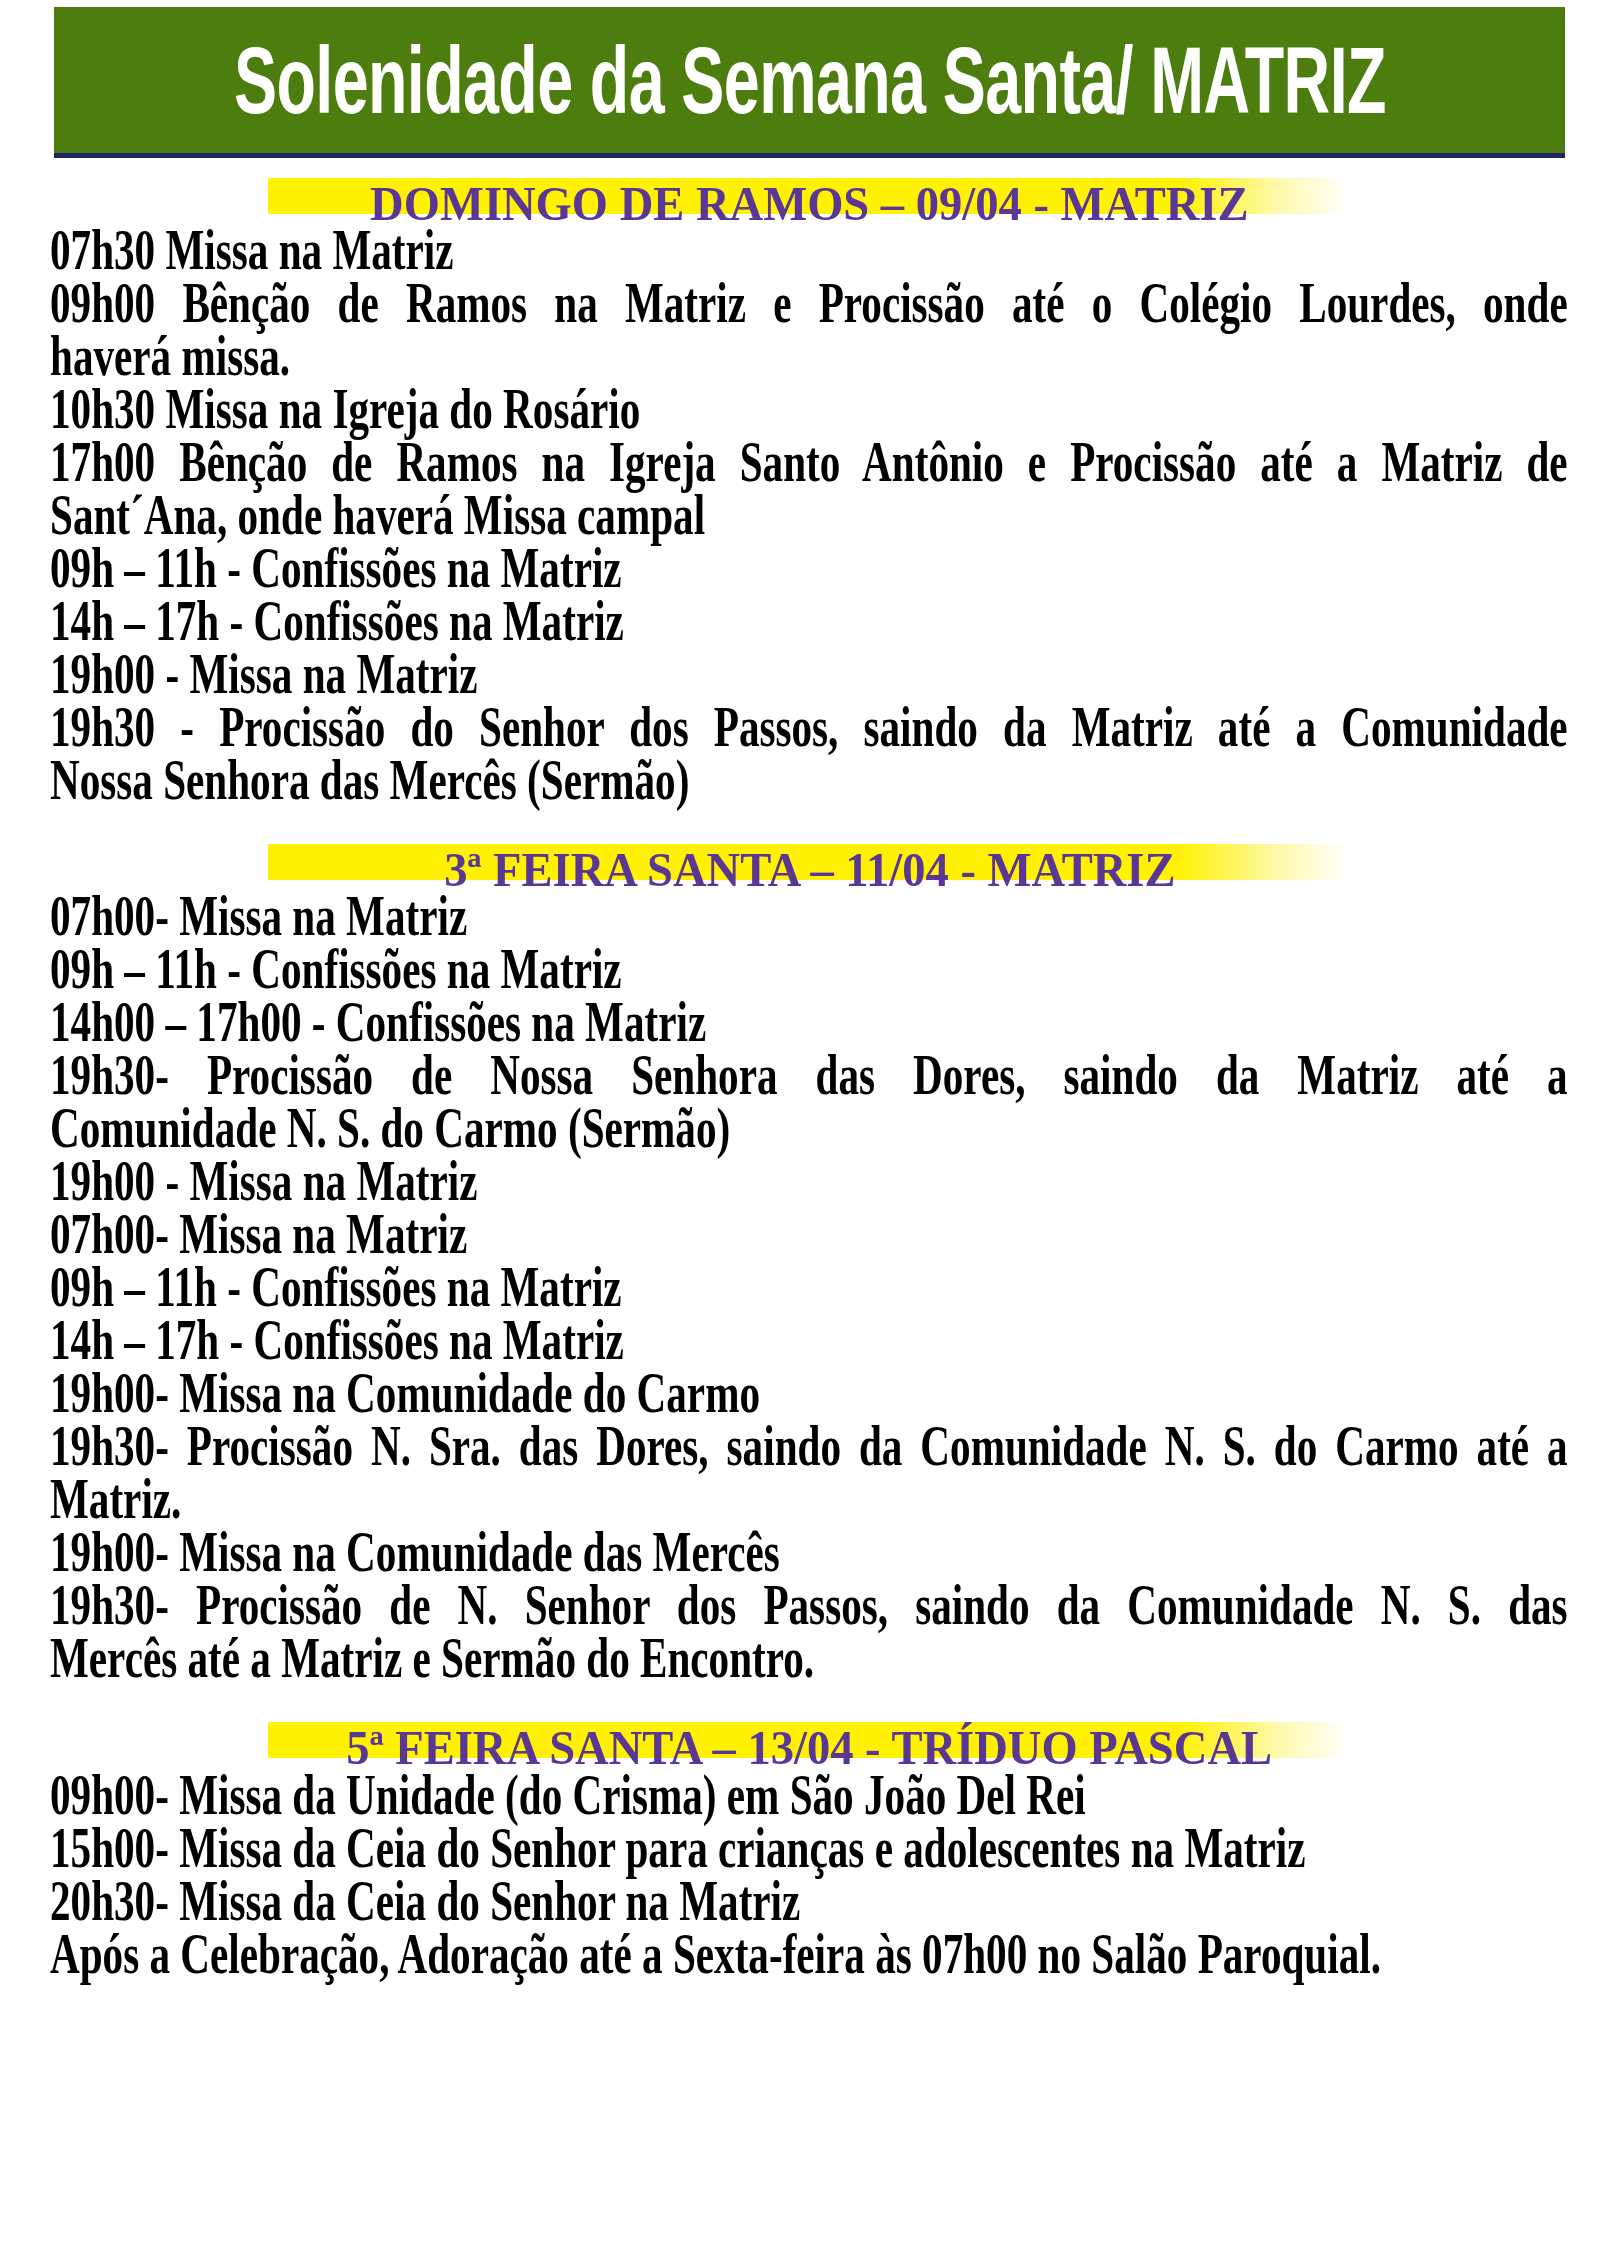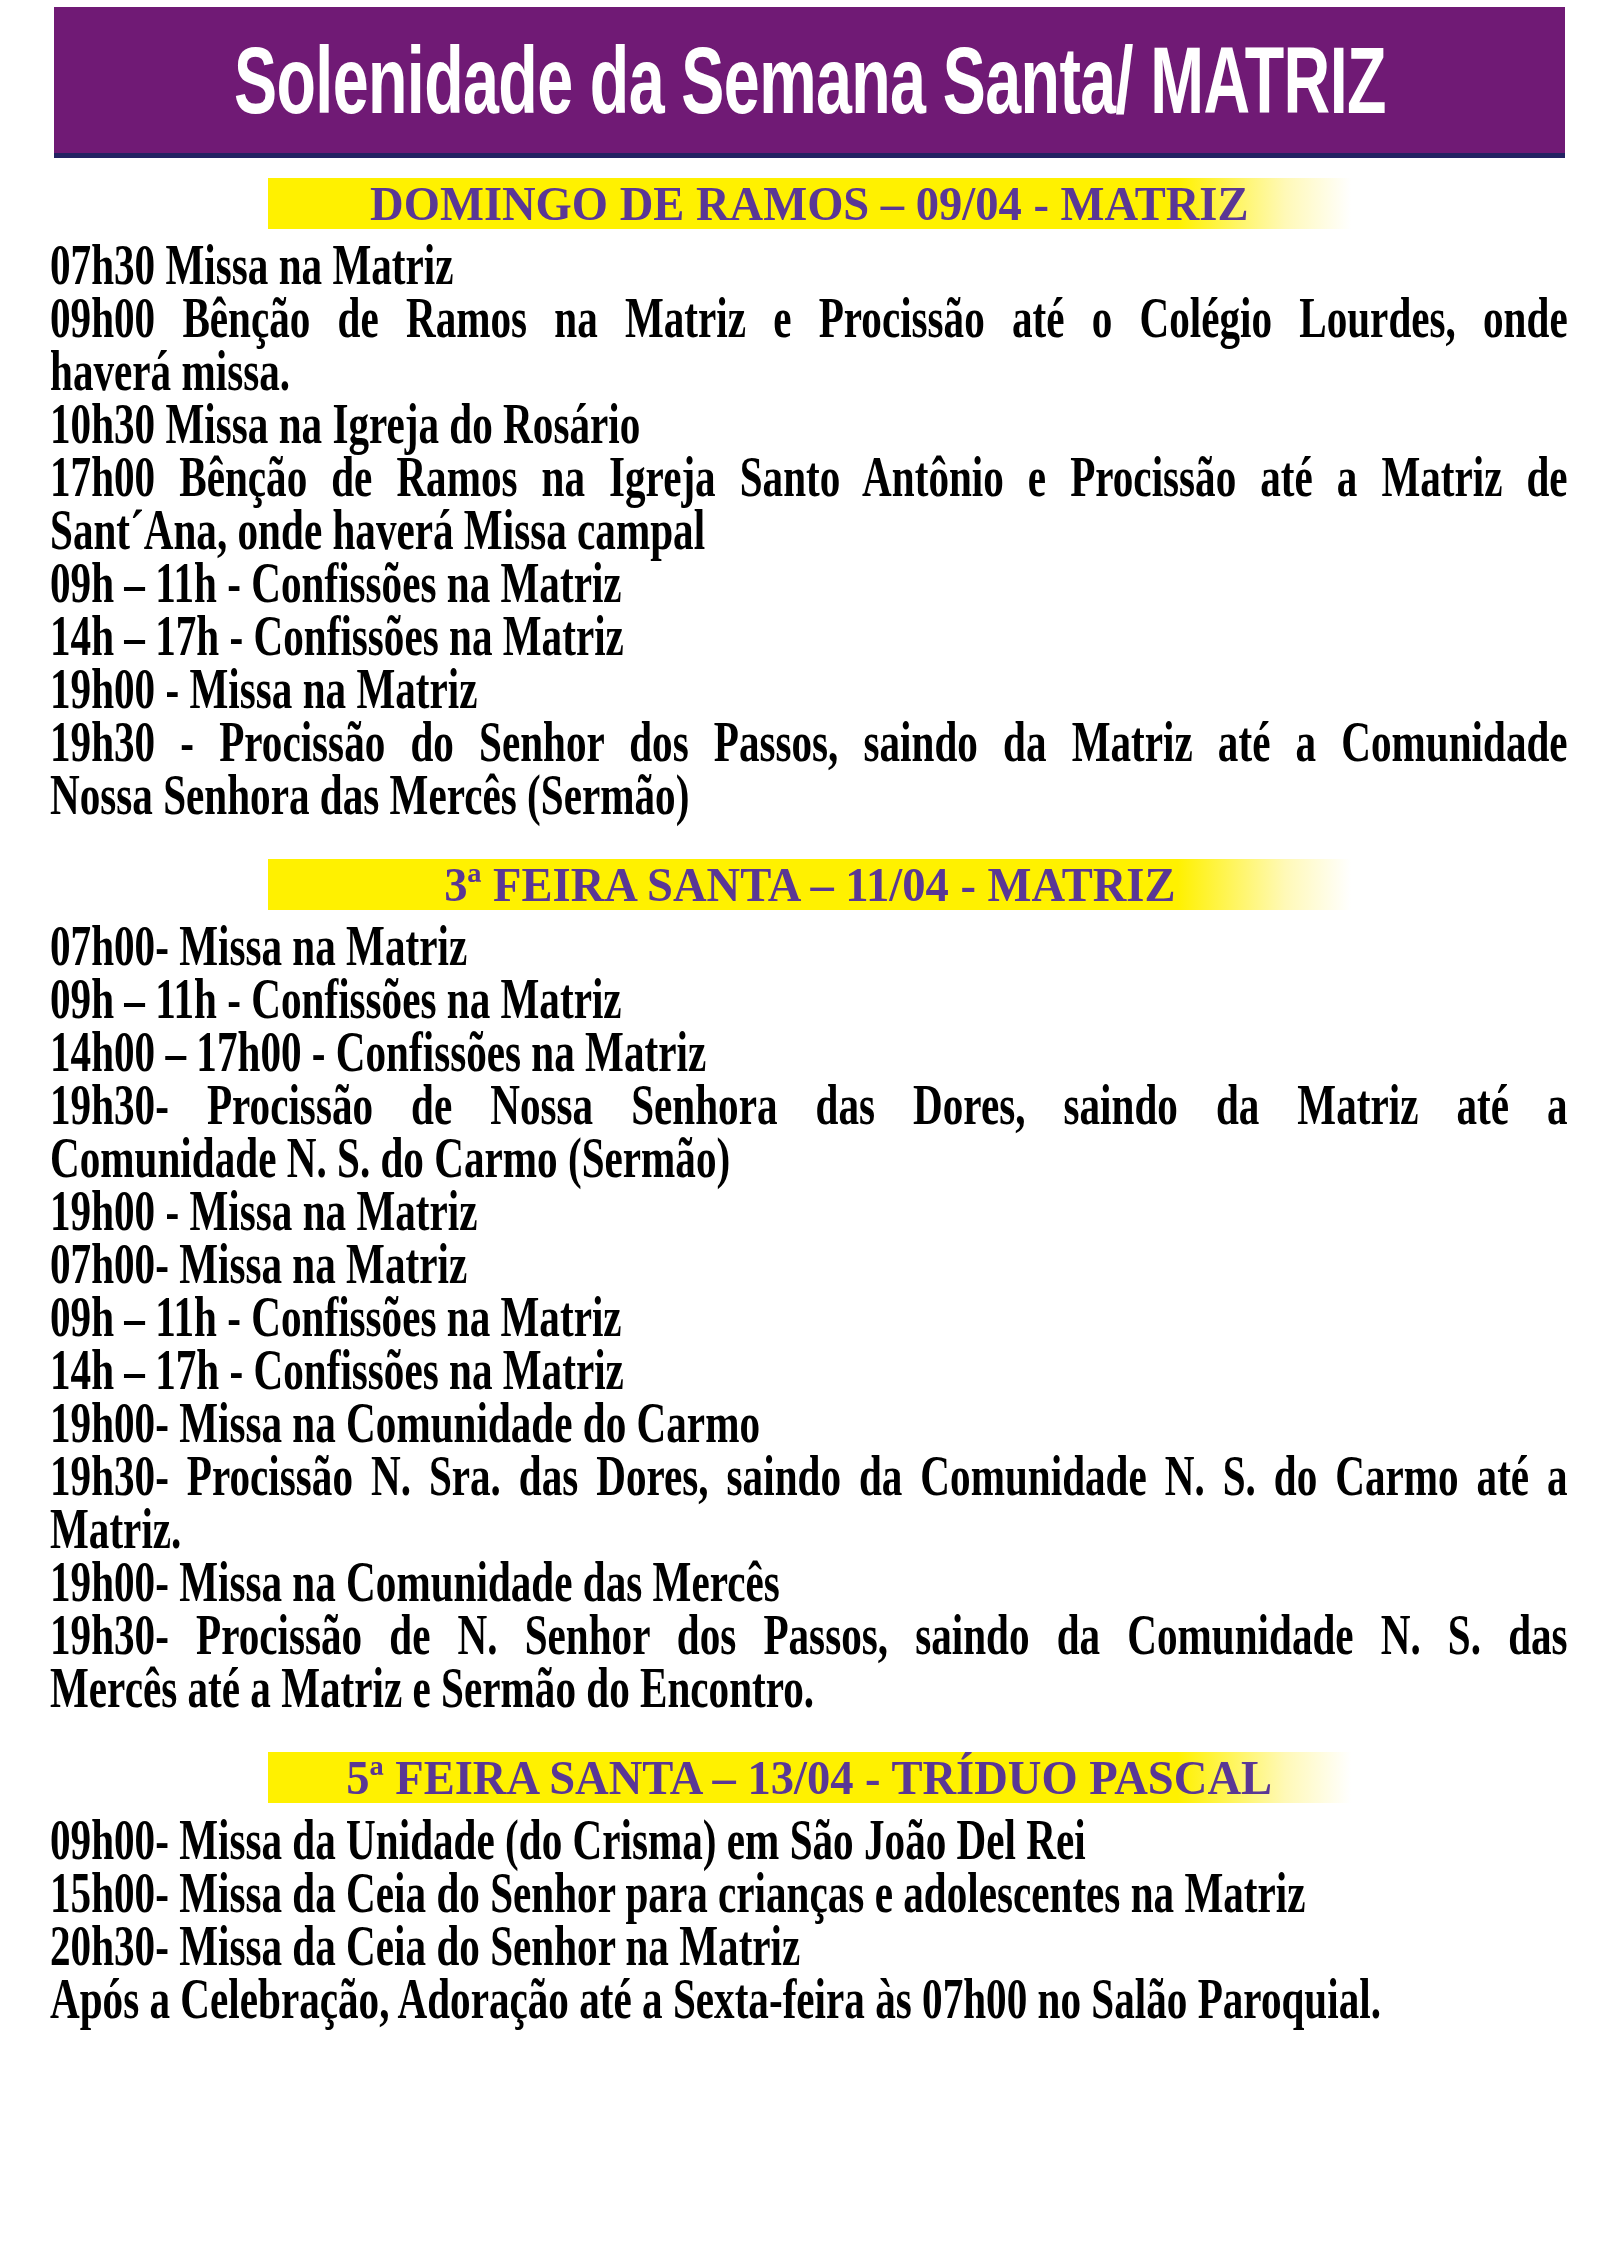--- a/index.html
+++ b/index.html
@@ -13,48 +13,48 @@
   .page {
     width: 1619px;
     height: 2268px;
     position: relative;
     font-family: "Liberation Serif", serif;
   }
   
   .banner {
     margin: 7.3px 54px 0 54px;
     height: 146px;
-    background: #701a75;
+    background: #4d7c0f;
     border-bottom: 5.5px solid #232262;
     display: flex;
     align-items: center;
     justify-content: center;
     overflow: visible;
   }
   .banner-title {
     margin: 0;
     color: #ffffff;
     font-family: "Liberation Sans", sans-serif;
     font-weight: bold;
     font-size: 95px;
     letter-spacing: -0.9px;
     white-space: nowrap;
     transform: scaleX(0.68);
     transform-origin: 50% 50%;
   }
   
   .band {
     width: 1083px;
-    height: 51px;
+    height: 36px;
     margin: 38px auto 9.1px auto;
     background: linear-gradient(90deg,
       #FFF100 0%, #FFF100 84%,
       #FFF9B8 94%, rgba(255,255,255,0) 100%);
     display: flex;
-    align-items: center;
+    align-items: flex-start;
     justify-content: center;
   }
   .band-first { margin-top: 20px; }
   .band-title {
     margin: 0;
     color: #5A3795;
     font-weight: bold;
     font-size: 49px;
     line-height: 51px;
     white-space: nowrap;

